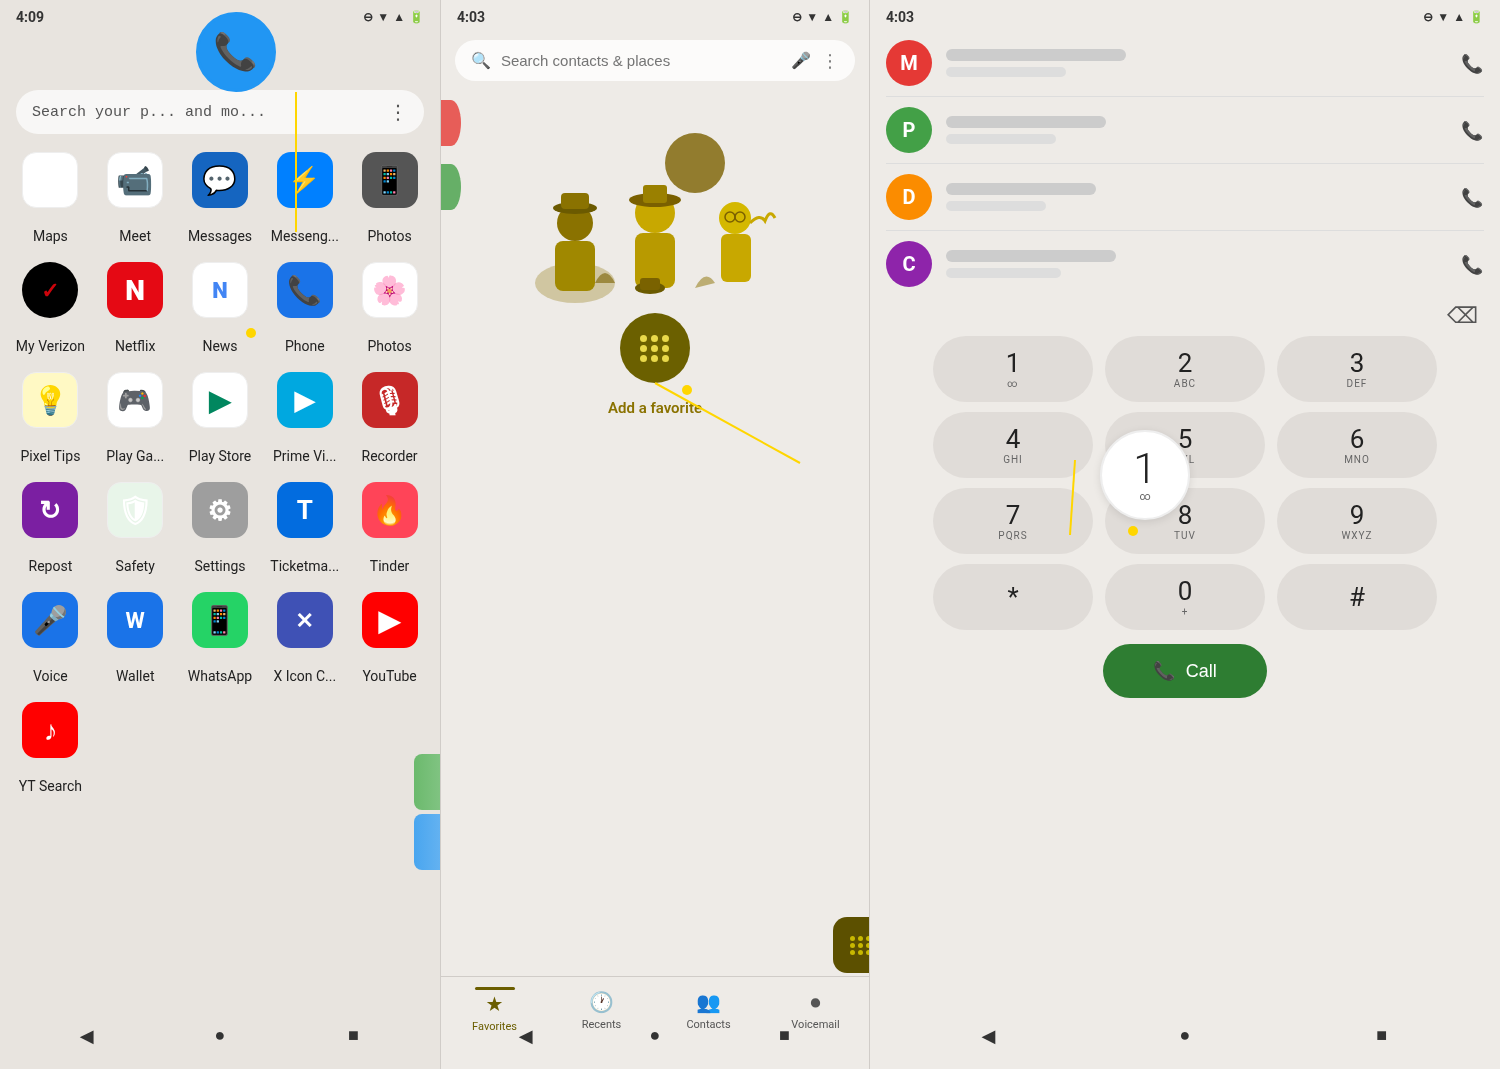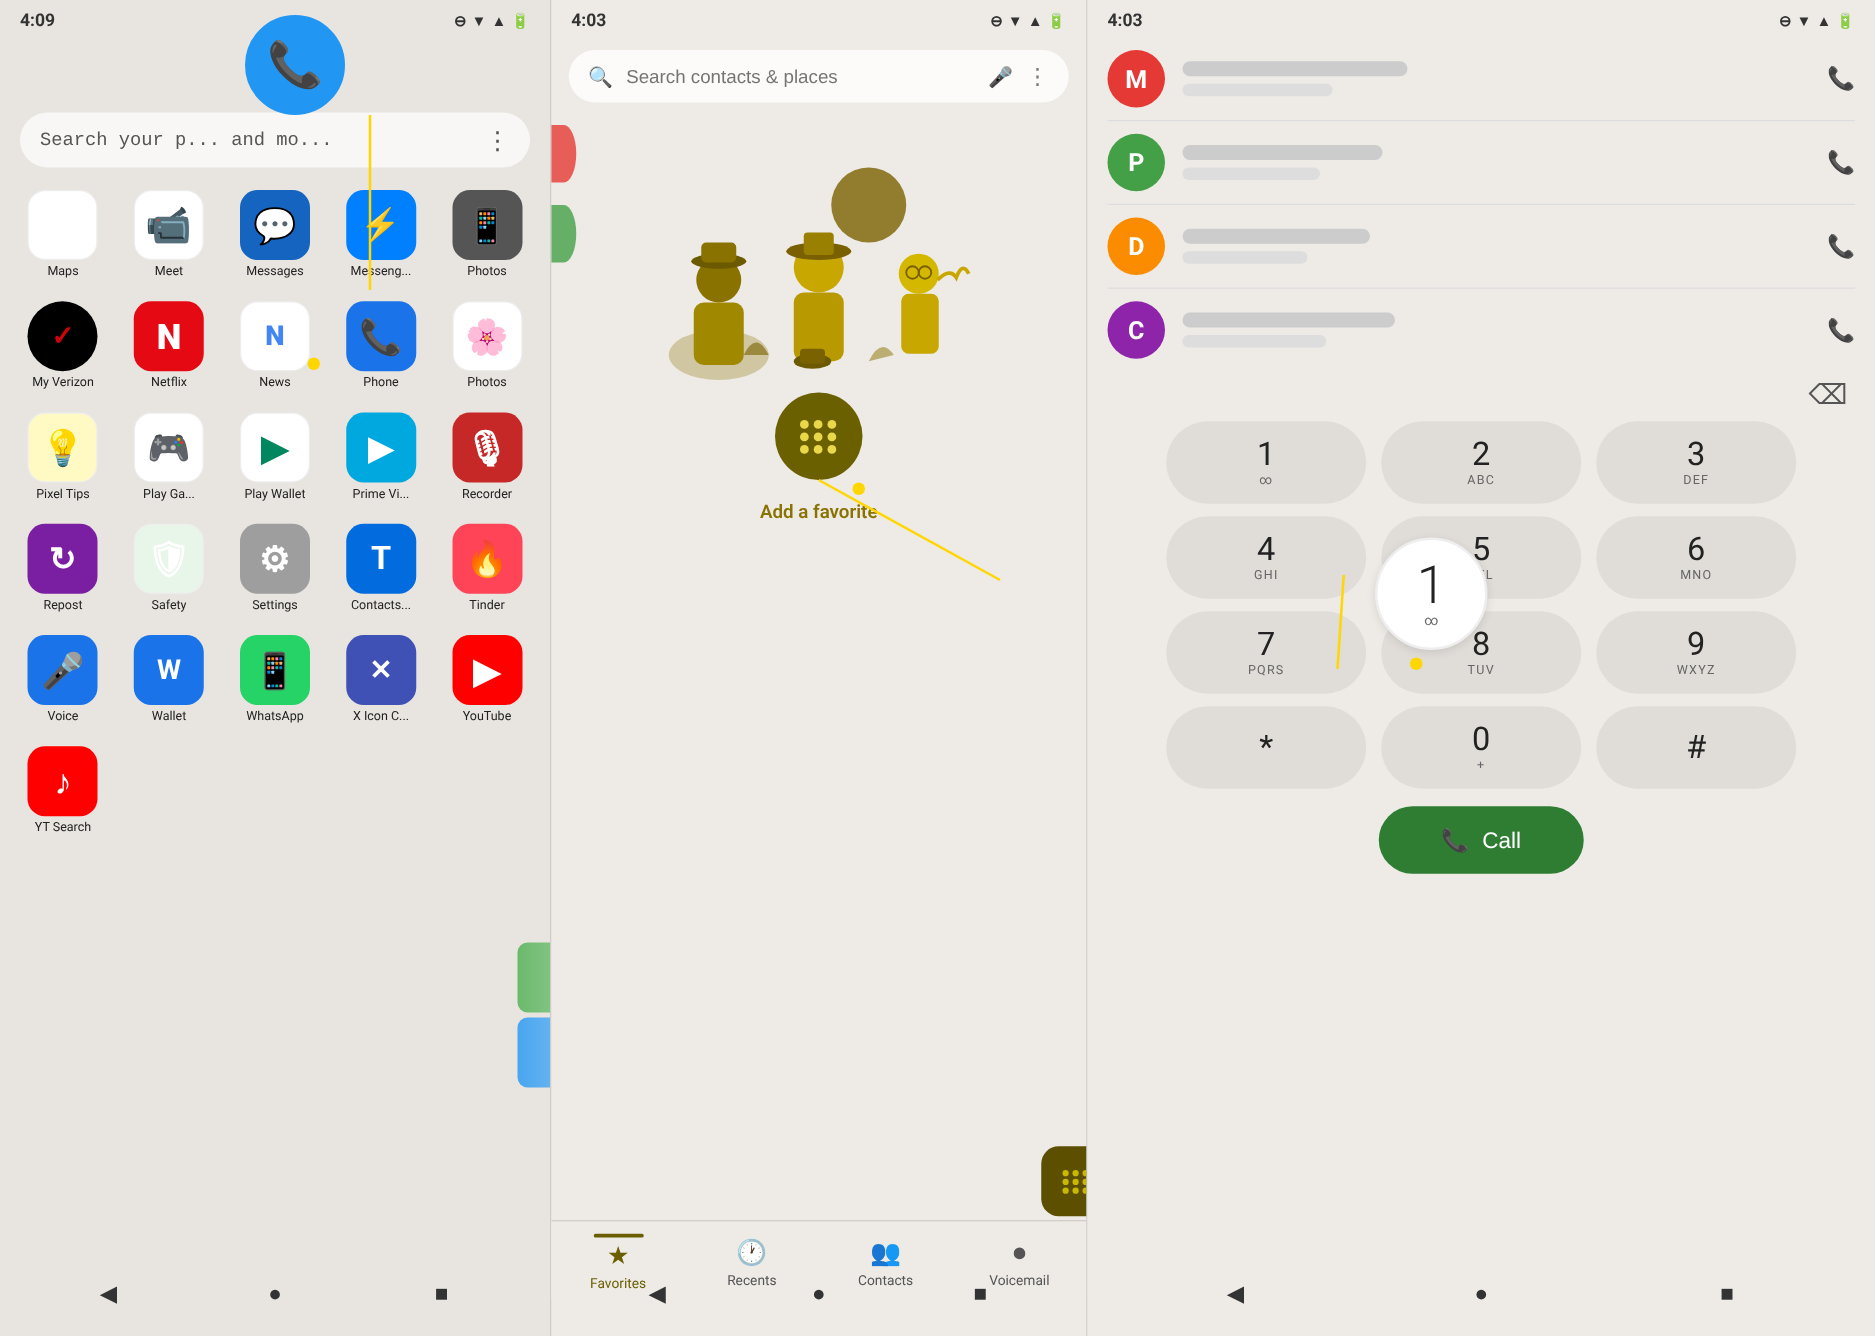--- a/index.html
+++ b/index.html
@@ -90,27 +90,28 @@
       border-radius: 14px;
       display: flex;
       align-items: center;
       justify-content: center;
       font-size: 26px;
       font-weight: bold;
       color: white;
       position: relative;
     }
     .app-label {
-      font-size: 10px;
+      font-size: 14px;
       color: #222;
       text-align: center;
       max-width: 70px;
       overflow: hidden;
       text-overflow: ellipsis;
       white-space: nowrap;
+      margin-top: 16px;
     }
 
     
     .phone-highlight {
       position: absolute;
       width: 80px;
       height: 80px;
       border-radius: 50%;
       border: 3px solid #2196F3;
       background: #2196F3;
@@ -522,21 +523,21 @@
     <div class="app-item">
       <div class="app-icon" style="background:white; border:1px solid #eee;">
           <span style="font-size:28px;">🎮</span>
         </div>
       <span class="app-label">Play Ga...</span>
     </div>
     <div class="app-item">
       <div class="app-icon" style="background:white; border:1px solid #eee;">
           <span style="font-size:28px; color:#01875F;">▶</span>
         </div>
-      <span class="app-label">Play Wallet</span>
+      <span class="app-label">Play Store</span>
     </div>
     <div class="app-item">
       <div class="app-icon icon-primevideo">
           <span style="font-size:26px;">▶</span>
         </div>
       <span class="app-label">Prime Vi...</span>
     </div>
 
     <div class="app-item">
       <div class="app-icon icon-recorder">
@@ -559,21 +560,21 @@
     <div class="app-item">
       <div class="app-icon icon-settings">
           <span style="font-size:28px; color:white;">⚙</span>
         </div>
       <span class="app-label">Settings</span>
     </div>
     <div class="app-item">
       <div class="app-icon icon-ticketmaster">
           <span style="font-size:26px; color:white; font-weight:bold;">T</span>
         </div>
-      <span class="app-label">Contacts...</span>
+      <span class="app-label">Ticketma...</span>
     </div>
 
     <div class="app-item">
       <div class="app-icon icon-tinder">
           <span style="font-size:28px;">🔥</span>
         </div>
       <span class="app-label">Tinder</span>
     </div>
     <div class="app-item">
       <div class="app-icon" style="background:#1a73e8;">

